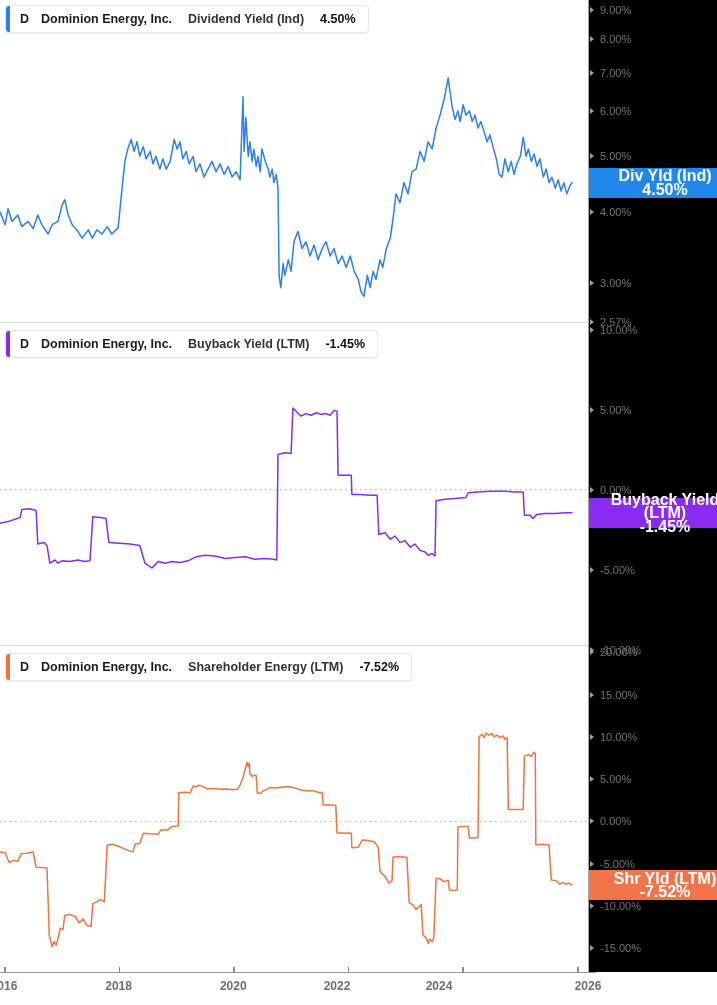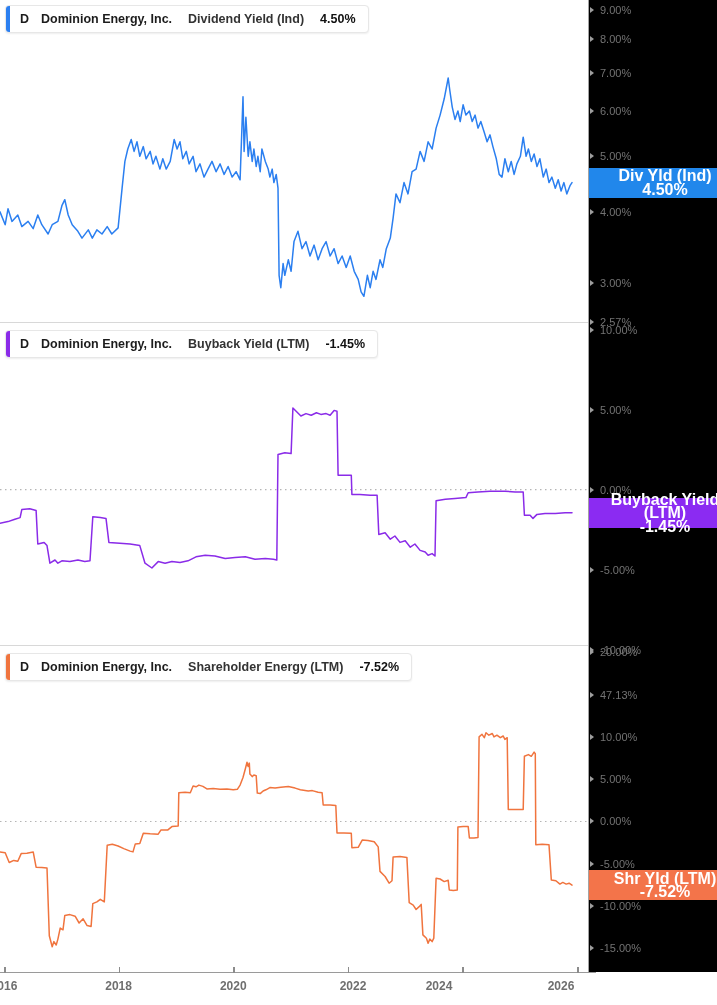--- a/index.html
+++ b/index.html
@@ -136,21 +136,21 @@
       <div class="badge" style="background: rgb(139, 43, 242); top: 497.791px;">
         <div>Buyback Yield (LTM)</div>
         <div>-1.45%</div>
       </div>
       <div class="ytick" style="top: 645.276px;">
         <span class="mark"></span>
         <span class="lbl">20.00%</span>
       </div>
       <div class="ytick" style="top: 687.579px;">
         <span class="mark"></span>
-        <span class="lbl">47.13%</span>
+        <span class="lbl">15.00%</span>
       </div>
       <div class="ytick" style="top: 729.882px;">
         <span class="mark"></span>
         <span class="lbl">10.00%</span>
       </div>
       <div class="ytick" style="top: 772.184px;">
         <span class="mark"></span>
         <span class="lbl">5.00%</span>
       </div>
       <div class="ytick" style="top: 814.487px;">
@@ -178,18 +178,18 @@
   <div class="xaxis-line"></div>
   <div id="xaxis-holder"></div>
 
 <div class="xtick" style="left: 4.0117px;"></div>
     <div class="xlbl" style="left: 4.0117px;">2016</div>
     <div class="xtick" style="left: 118.632px;"></div>
     <div class="xlbl" style="left: 118.632px;">2018</div>
     <div class="xtick" style="left: 233.251px;"></div>
     <div class="xlbl" style="left: 233.251px; text-align: center;">2020</div>
     <div class="xtick" style="left: 347.871px;"></div>
-    <div class="xlbl" style="left: 353px;">2022</div>
+    <div class="xlbl" style="left: 337px;">2022</div>
     <div class="xtick" style="left: 462.491px;"></div>
     <div class="xlbl" style="left: 439px;">2024</div>
     <div class="xtick" style="left: 577.111px;"></div>
-    <div class="xlbl" style="left: 561px;">2026</div>
+    <div class="xlbl" style="left: 588px;">2026</div>
   </div>
 
 </body></html>

